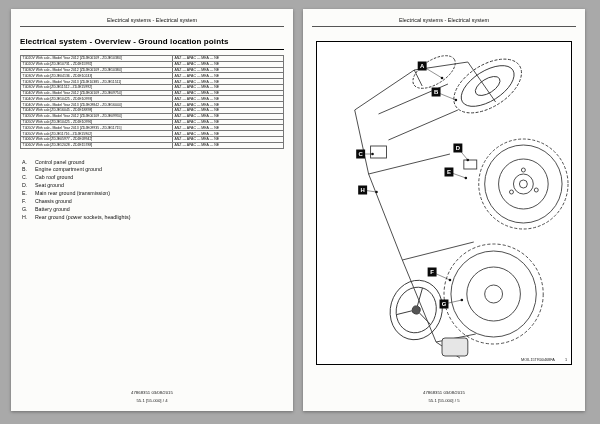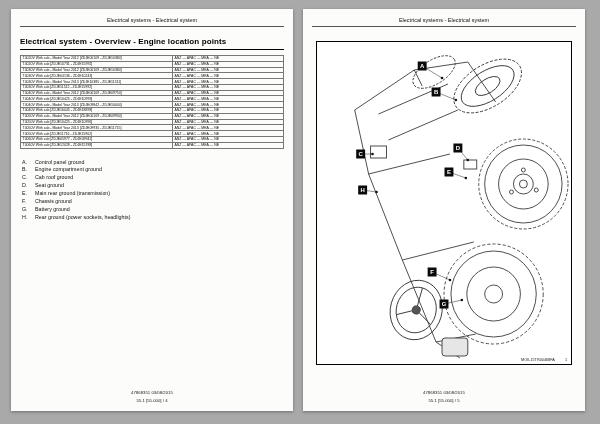--- a/index.html
+++ b/index.html
@@ -38,21 +38,21 @@
 </style>
 </head>
 <body>
 
 <div class="canvas">
 
   <div class="page page-left">
     <div class="page-header">Electrical systems - Electrical system</div>
     <div class="header-rule"></div>
 
-    <div class="doc-title">Electrical system - Overview - Engine location points</div>
+    <div class="doc-title">Electrical system - Overview - Ground location points</div>
 
     <table class="model-table">
       <tbody id="model-table-body">
           <tr>
             <td class="model-cell">T4020V With cab - Model Year 2012 [ZDJE00109 - ZDJE10384]</td>
             <td class="market-cell">ANZ — APAC — MEA — NE</td>
           </tr>
           <tr>
             <td class="model-cell">T4020V With cab [ZDJE10731 - ZDJE15992]</td>
             <td class="market-cell">ANZ — APAC — MEA — NE</td>

